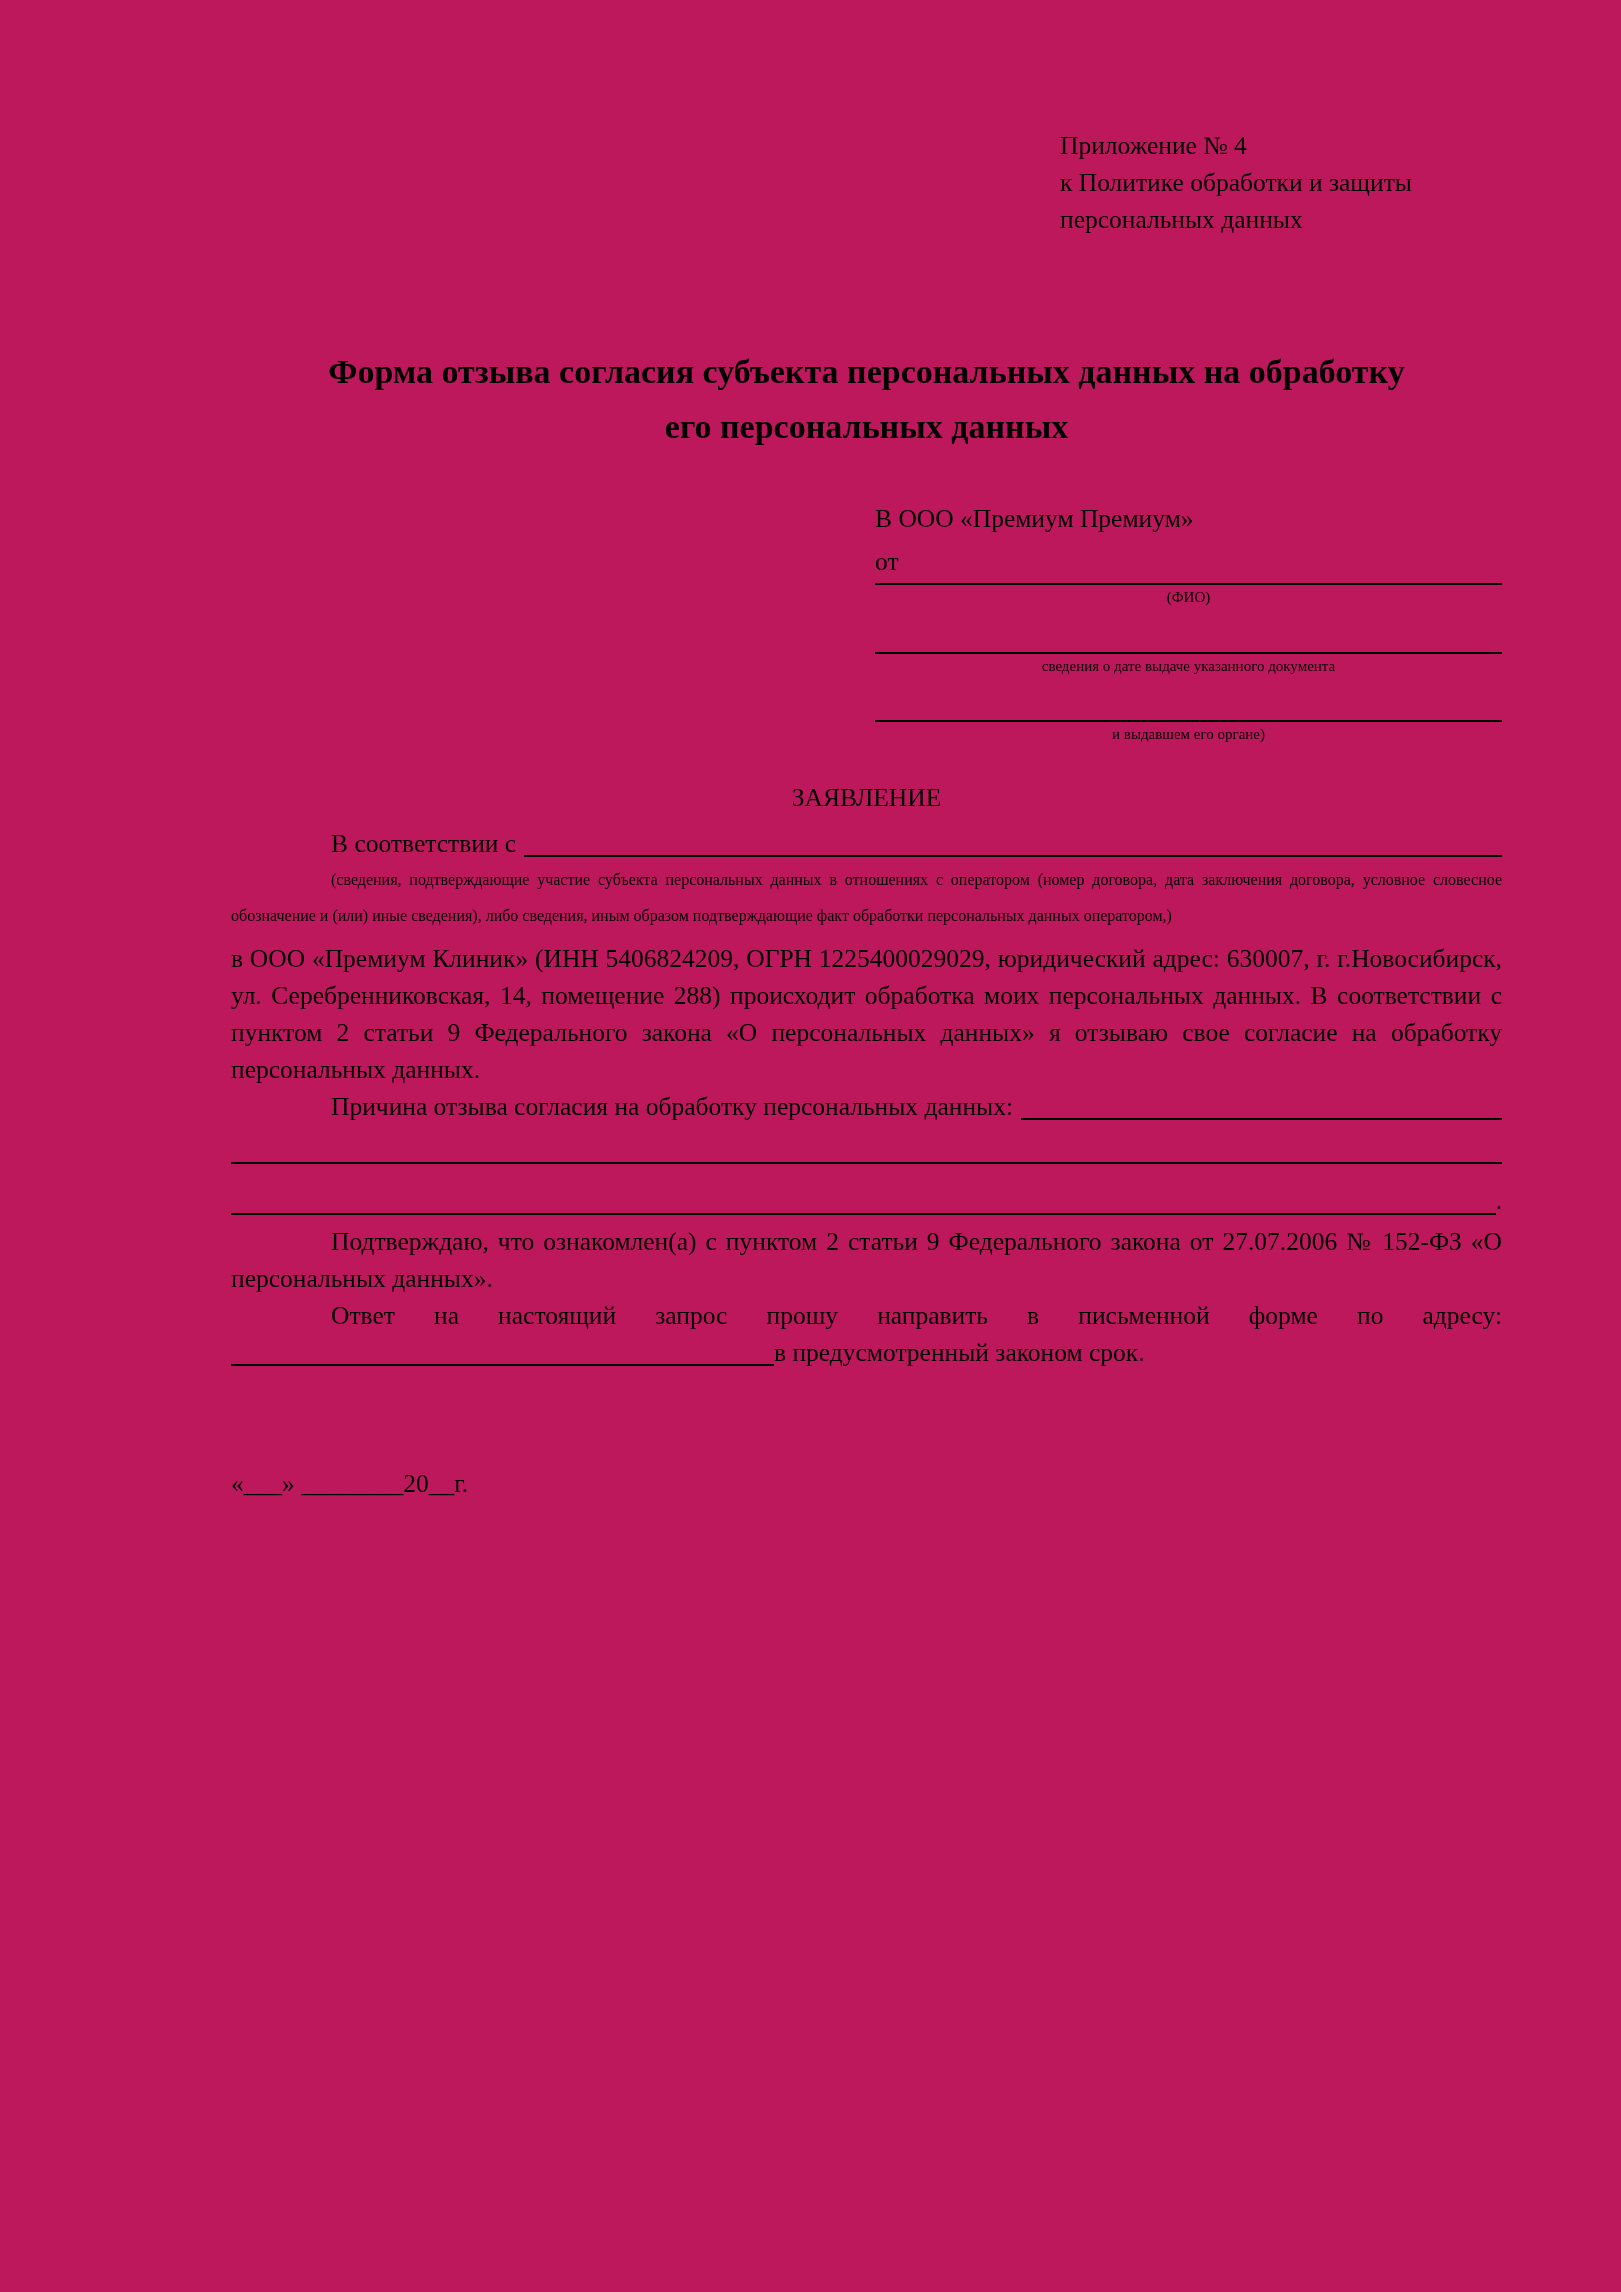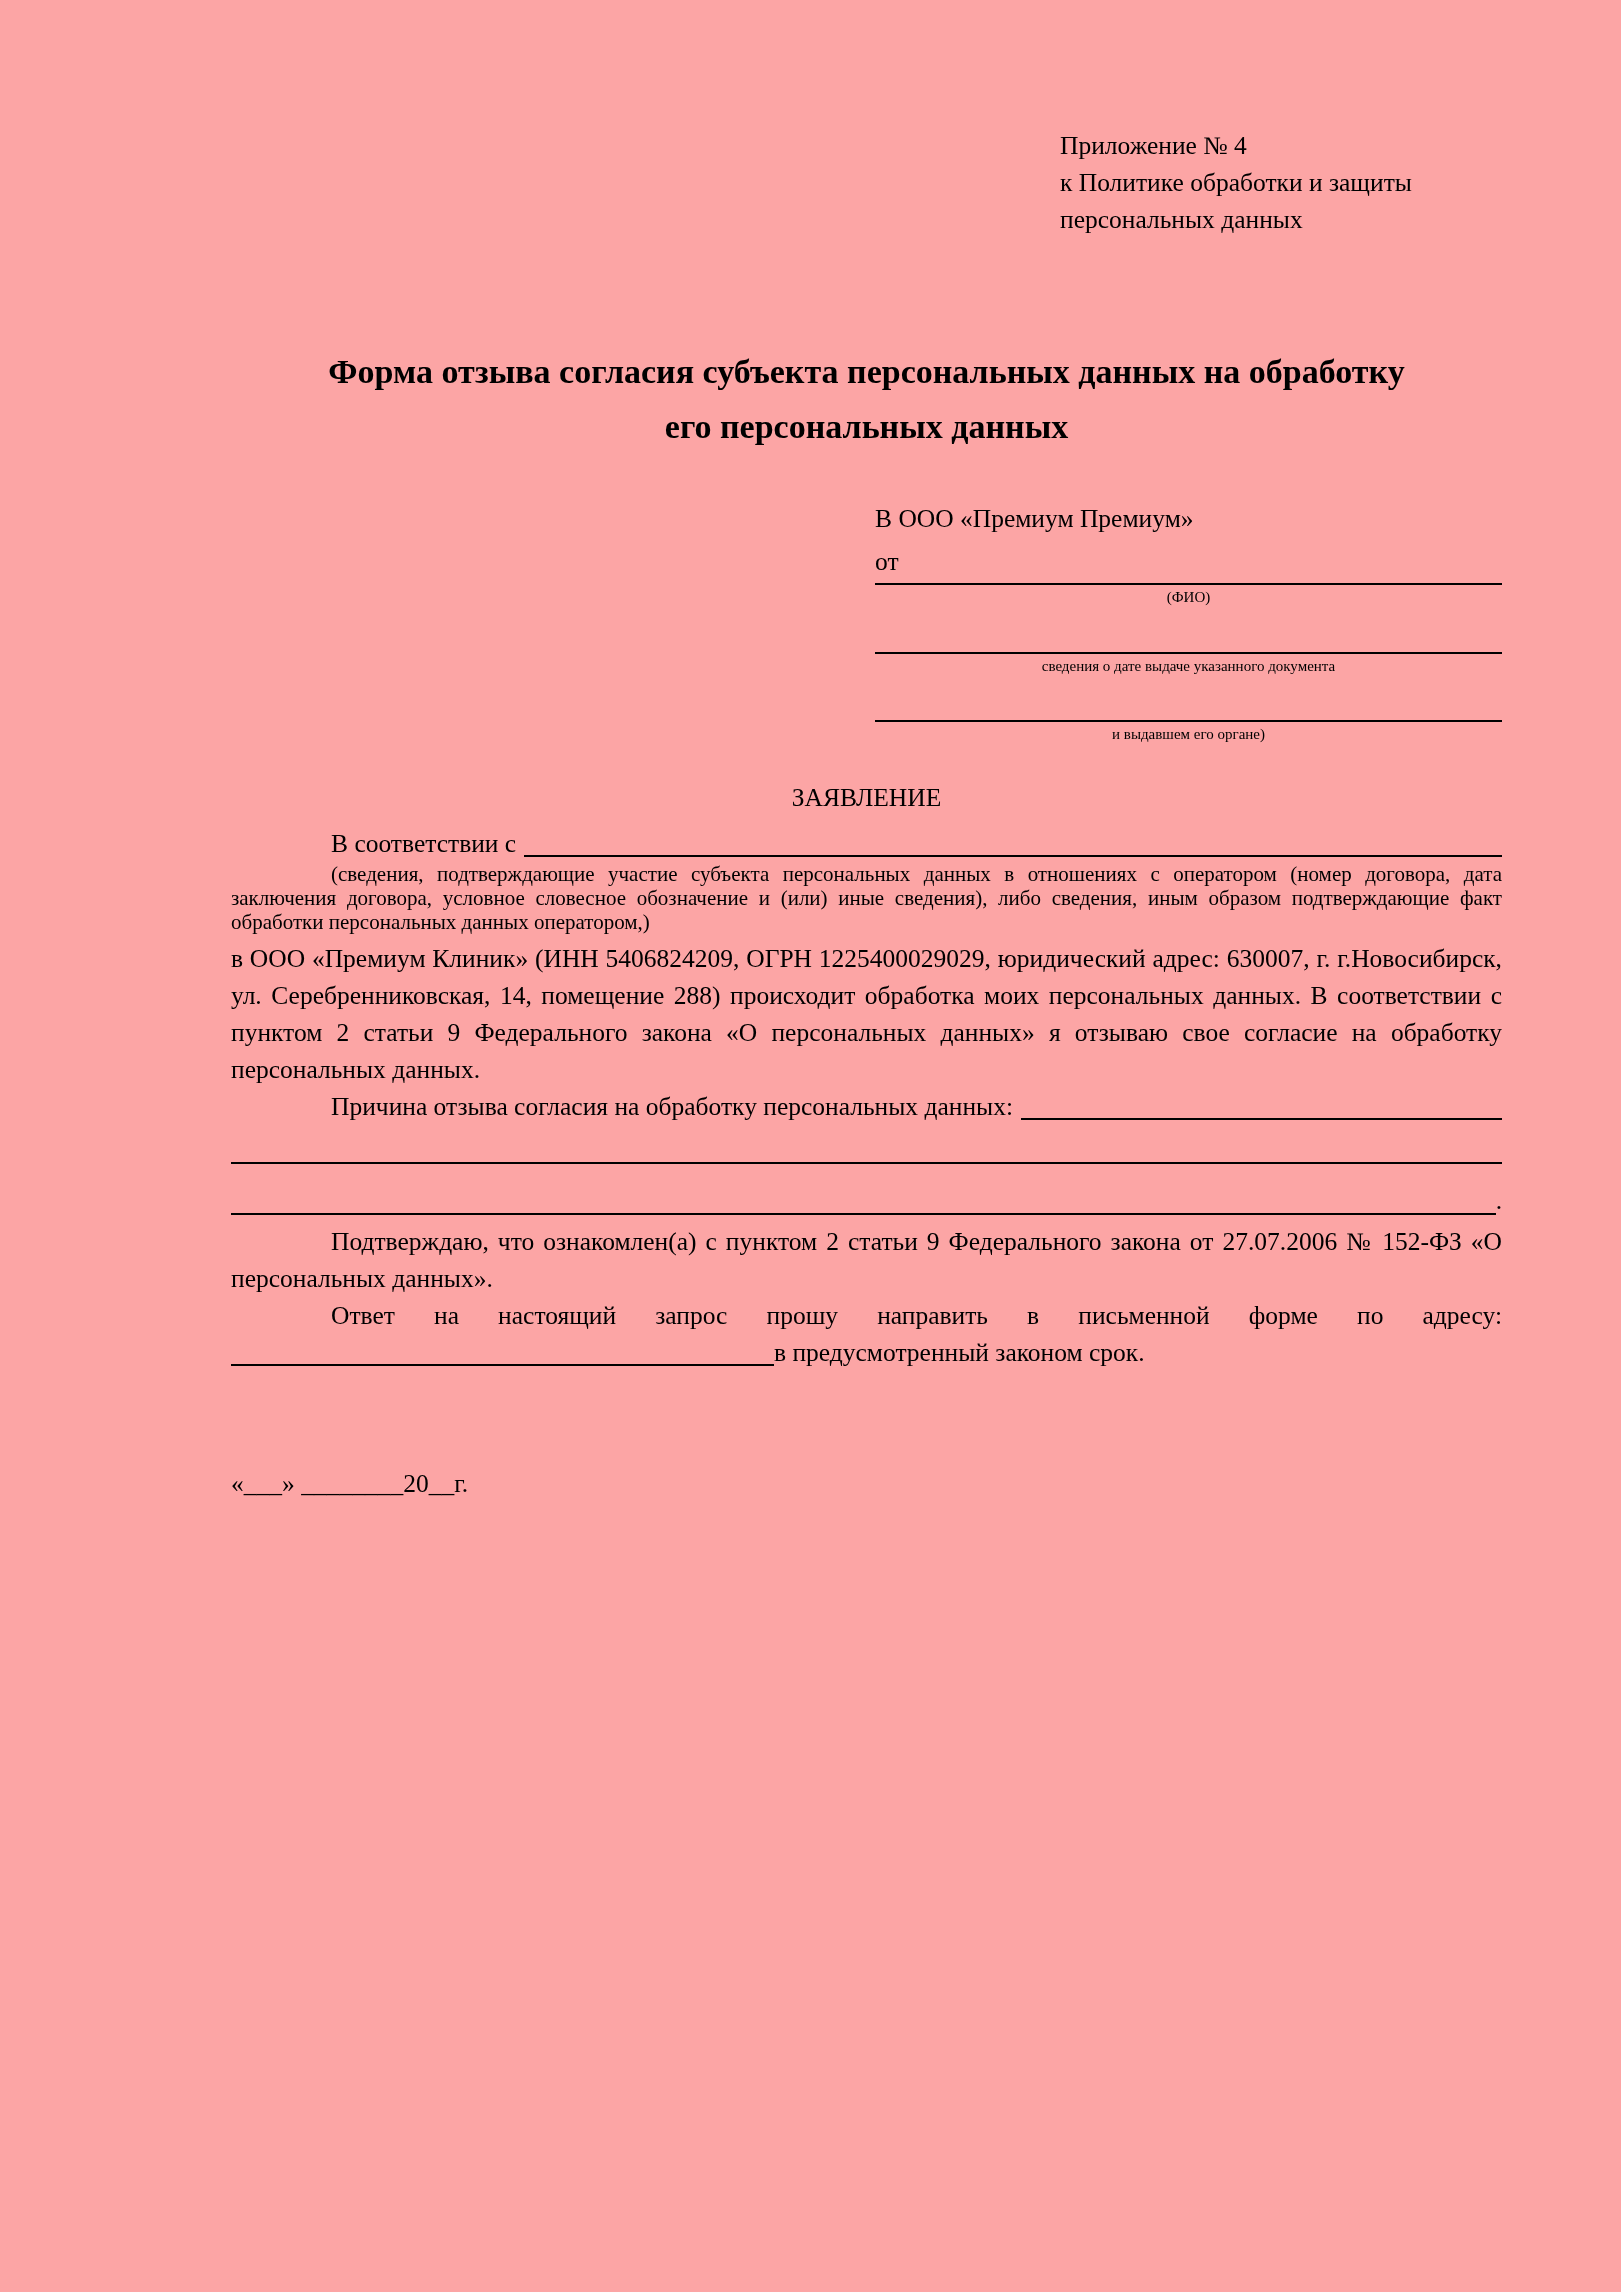--- a/index.html
+++ b/index.html
@@ -1,36 +1,36 @@
 <!DOCTYPE html>
 <html><head>
 <meta charset="utf-8">
 <style>
   html,body{margin:0;padding:0;background:#888;}
   .page{
-    width:1621px;height:2293px;background:#fca5a5;color:#000;
+    width:1621px;height:2293px;background:#be185d;color:#000;
     font-family:"Liberation Serif","DejaVu Serif",serif;
     font-size:25.5px;line-height:37px;
     box-sizing:border-box;position:relative;
     padding:127px 119px 0 231px;
     margin:0 auto;
   }
   .header-block{margin-left:829px;line-height:37px;}
   .doc-title{margin-top:106px;font-weight:bold;font-size:34px;line-height:55px;text-align:center;}
   .addr-block{margin-top:43px;margin-left:644px;width:627px;line-height:43px;}
   .field{margin-top:0;}
   .field + .field{margin-top:41px;}
   .rule{height:0;border-bottom:2.9px solid #000;}
   .field-label{font-size:15px;line-height:25.5px;text-align:center;}
   .statement-heading{margin-top:31px;text-align:center;line-height:37px;}
   .accordance-row{margin-top:9.8px;display:flex;line-height:37px;}
   .indent-spacer{width:100px;flex:0 0 100px;}
   .lead-text{white-space:nowrap;padding-right:7.8px;}
   .fill-rule{flex:1;border-bottom:2.9px solid #000;margin-bottom:4.9px;}
-  .small-note{font-size:21px;line-height:24px;text-align:justify;text-indent:100px;}
+  .small-note{font-size:16px;line-height:36px;text-align:justify;text-indent:100px;}
   .body-para{margin-top:5.9px;text-align:justify;line-height:37px;}
   .reason-row{display:flex;line-height:37px;}
   .blank-row{height:39px;display:flex;align-items:flex-end;}
   .blank-row + .blank-row{margin-top:11.8px;}
   .blank-row .fill-rule{margin-bottom:0;}
   .dot{flex:0 0 auto;line-height:29px;}
   .confirm-para{margin-top:7.8px;text-align:justify;text-indent:100px;line-height:37px;}
   .reply-line1{text-align:justify;text-align-last:justify;text-indent:100px;line-height:37px;}
   .reply-line2{display:flex;align-items:flex-end;line-height:37px;}
   .rule-fixed{flex:0 0 543px;width:543px;border-bottom:2.9px solid #000;margin-bottom:4.9px;}

